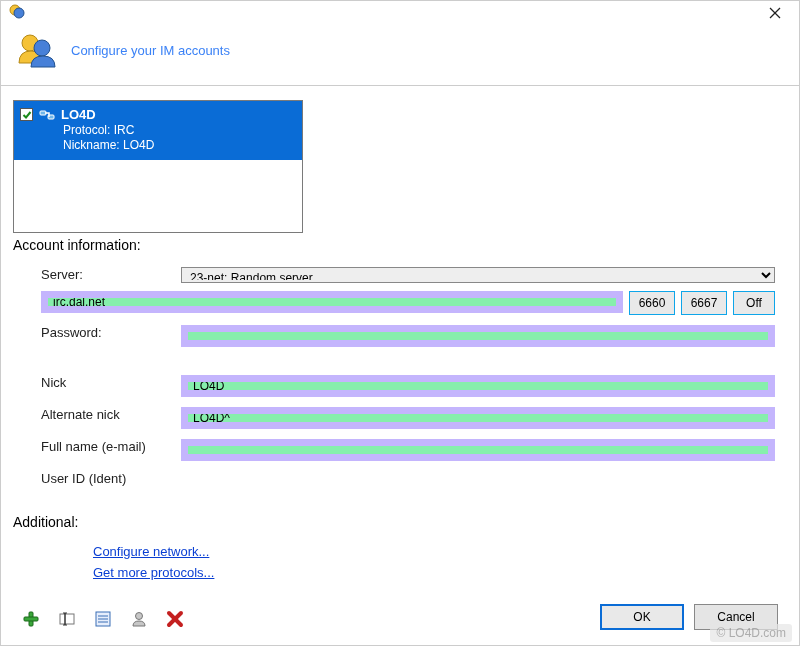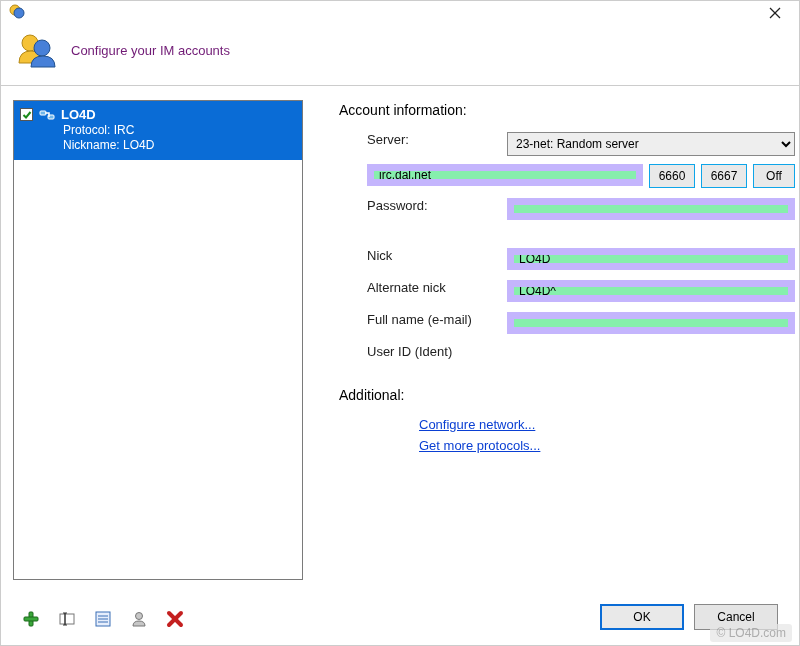--- a/index.html
+++ b/index.html
@@ -38,33 +38,34 @@
       padding: 6px 14px 14px 14px;
       gap: 14px;
     }
     .header .big-icon { width: 42px; height: 42px; }
     .header-text .title {
       font-weight: bold;
       font-size: 15px;
     }
     .header-text .subtitle {
       font-size: 13px;
-      color: #701a75;
+      color: #3b82f6;
       margin-top: 1px;
     }
     .divider {
       border: none;
       border-top: 1px solid #ccc;
       margin: 0 0 0 0;
     }
     .content {
       display: flex;
-      padding: 14px 4px 0 12px;
-      gap: 36px;
+      padding: 14px 24px 0 12px;
+      gap: 2px;
       height: 500px;
+      flex-direction: column;
     }
     .accounts-list {
       width: 290px;
       height: 480px;
       border: 1px solid #7a7a7a;
       background: #fff;
       overflow: auto;
     }
     .account-item {
       background: #0a6cd6;
@@ -105,21 +106,21 @@
       padding-left: 28px;
     }
     .row label {
       width: 130px;
       font-size: 13px;
       color:#222;
     }
     .row-first { margin-bottom: 8px; }
     select {
       flex:1;
-      height: 24px;
+      height: 16px;
       font-family: inherit;
       font-size: 12px;
       border: 1px solid #888;
       background:#eee;
       padding: 2px 4px;
     }
     input[type=text], input[type=password] {
       height: 22px;
       border: 7px solid #c4b5fd;
       padding: 2px 5px;

